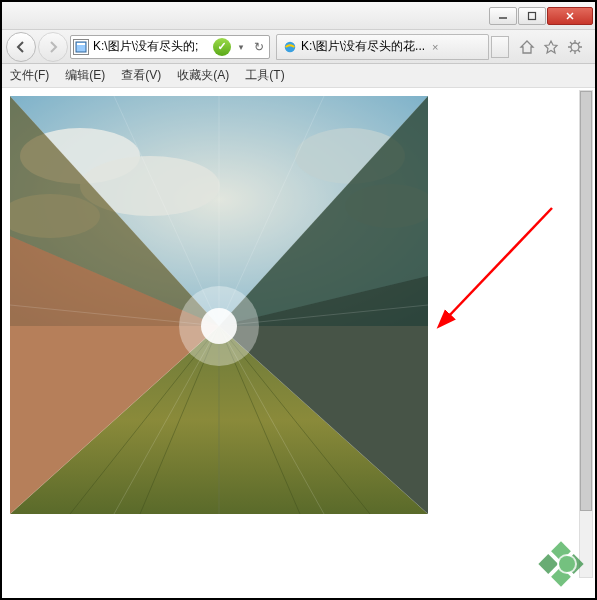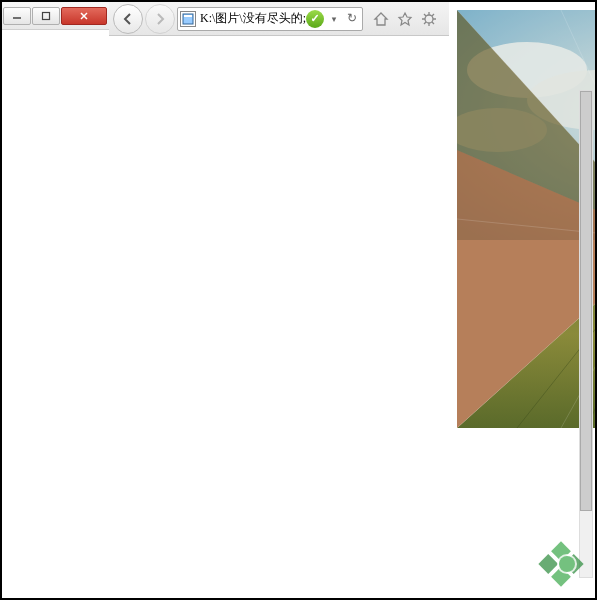--- a/index.html
+++ b/index.html
@@ -1,18 +1,18 @@
 <!DOCTYPE html>
 <html><head>
 <meta charset="utf-8">
 <style>
 * { margin: 0; padding: 0; box-sizing: border-box; }
 body { font-family: "Microsoft YaHei", Tahoma, sans-serif; font-size: 12px; background: #fff; width: 597px; height: 600px; overflow: hidden; position: relative; border: 2px solid #000; }
 
-.window { width: 100%; height: 100%; display: flex; flex-direction: row; font-family: Liberation Serif, serif; }
+.window { width: 100%; height: 100%; display: flex; flex-direction: column; }
 
 .titlebar { height: 28px; background: linear-gradient(to bottom, #f8f8f8, #e8e8e8); display: flex; justify-content: flex-end; align-items: center; padding-right: 2px; border-bottom: 1px solid #d0d0d0; }
 .win-btn { width: 28px; height: 18px; margin-left: 1px; border: 1px solid #b0b0b0; border-radius: 2px; display: flex; align-items: center; justify-content: center; background: linear-gradient(to bottom, #fdfdfd, #e5e5e5); cursor: pointer; }
 .win-btn.close { width: 46px; background: linear-gradient(to bottom, #e your-red, #c83028); background: linear-gradient(to bottom, #e36a5c, #c8372b); border-color: #a02820; }
 .win-btn svg { width: 10px; height: 10px; }
 
 .navbar { height: 34px; background: linear-gradient(to bottom, #f4f4f4, #e6e6e6); display: flex; align-items: center; padding: 0 4px; gap: 2px; border-bottom: 1px solid #c8c8c8; }
 .nav-arrow { width: 30px; height: 30px; border: 1px solid #bbb; border-radius: 50%; background: linear-gradient(to bottom, #fff, #e8e8e8); display: flex; align-items: center; justify-content: center; cursor: pointer; }
 .nav-arrow.disabled { opacity: 0.5; cursor: default; }
 .addr-wrap { flex: 1; height: 24px; background: #fff; border: 1px solid #aaa; display: flex; align-items: center; padding: 0 2px; border-radius: 2px; }
@@ -89,35 +89,53 @@
             <rect x="1" y="1" width="10" height="10" fill="#9cf" stroke="#369"></rect>
             <rect x="2" y="2" width="8" height="2" fill="#fff"></rect>
           </svg>
       </div>
       <span class="addr-text">K:\图片\没有尽头的;</span>
       <div class="q-icon">✓</div>
       <span class="addr-btn" style="color:#666;font-size:9px;">▾</span>
       <span class="addr-btn" style="color:#666;font-size:12px;">↻</span>
     </div>
 
+    <div class="tab-area">
+      <div class="tab">
+        <svg class="tab-icon" viewBox="0 0 16 16">
+          <circle cx="8" cy="8" r="6" fill="#3aa0e0"></circle>
+          <path d="M3 8 Q8 4 13 8" fill="none" stroke="#fc0" stroke-width="2"></path>
+        </svg>
+        <span class="tab-text">K:\图片\没有尽头的花...</span>
+        <span class="tab-close" style="color:#888;font-size:11px;text-align:center;">×</span>
+      </div>
+      <div class="newtab"></div>
+    </div>
 
     <div class="tool-icons">
       <svg class="tool-icon" viewBox="0 0 16 16">
           <path d="M8 2 L14 8 L12 8 L12 14 L4 14 L4 8 L2 8 Z" fill="none" stroke="#888" stroke-width="1.3"></path>
         </svg>
       <svg class="tool-icon" viewBox="0 0 16 16">
           <path d="M8 2 L10 6 L14 6.5 L11 9.5 L12 14 L8 11.5 L4 14 L5 9.5 L2 6.5 L6 6 Z" fill="none" stroke="#888" stroke-width="1.2"></path>
         </svg>
       <svg class="tool-icon" viewBox="0 0 16 16">
           <circle cx="8" cy="8" r="4" fill="none" stroke="#888" stroke-width="1.3"></circle>
           <path d="M8 1 L8 4 M8 12 L8 15 M1 8 L4 8 M12 8 L15 8 M3 3 L5 5 M11 11 L13 13 M13 3 L11 5 M5 11 L3 13" stroke="#888" stroke-width="1.3"></path>
         </svg>
     </div>
   </div>
 
+  <div class="menubar">
+    <span class="menu-item">文件(F)</span>
+    <span class="menu-item">编辑(E)</span>
+    <span class="menu-item">查看(V)</span>
+    <span class="menu-item">收藏夹(A)</span>
+    <span class="menu-item">工具(T)</span>
+  </div>
 
   <div class="content">
     <div class="image-display">
       <svg class="perspective" viewBox="0 0 418 418" preserveAspectRatio="none">
         <defs>
           <radialGradient id="skyg" cx="50%" cy="45%" r="70%">
             <stop offset="0%" stop-color="#f5f0e0"></stop>
             <stop offset="100%" stop-color="#6ba8c4"></stop>
           </radialGradient>
           <linearGradient id="ground" x1="0" y1="0" x2="0" y2="1">

